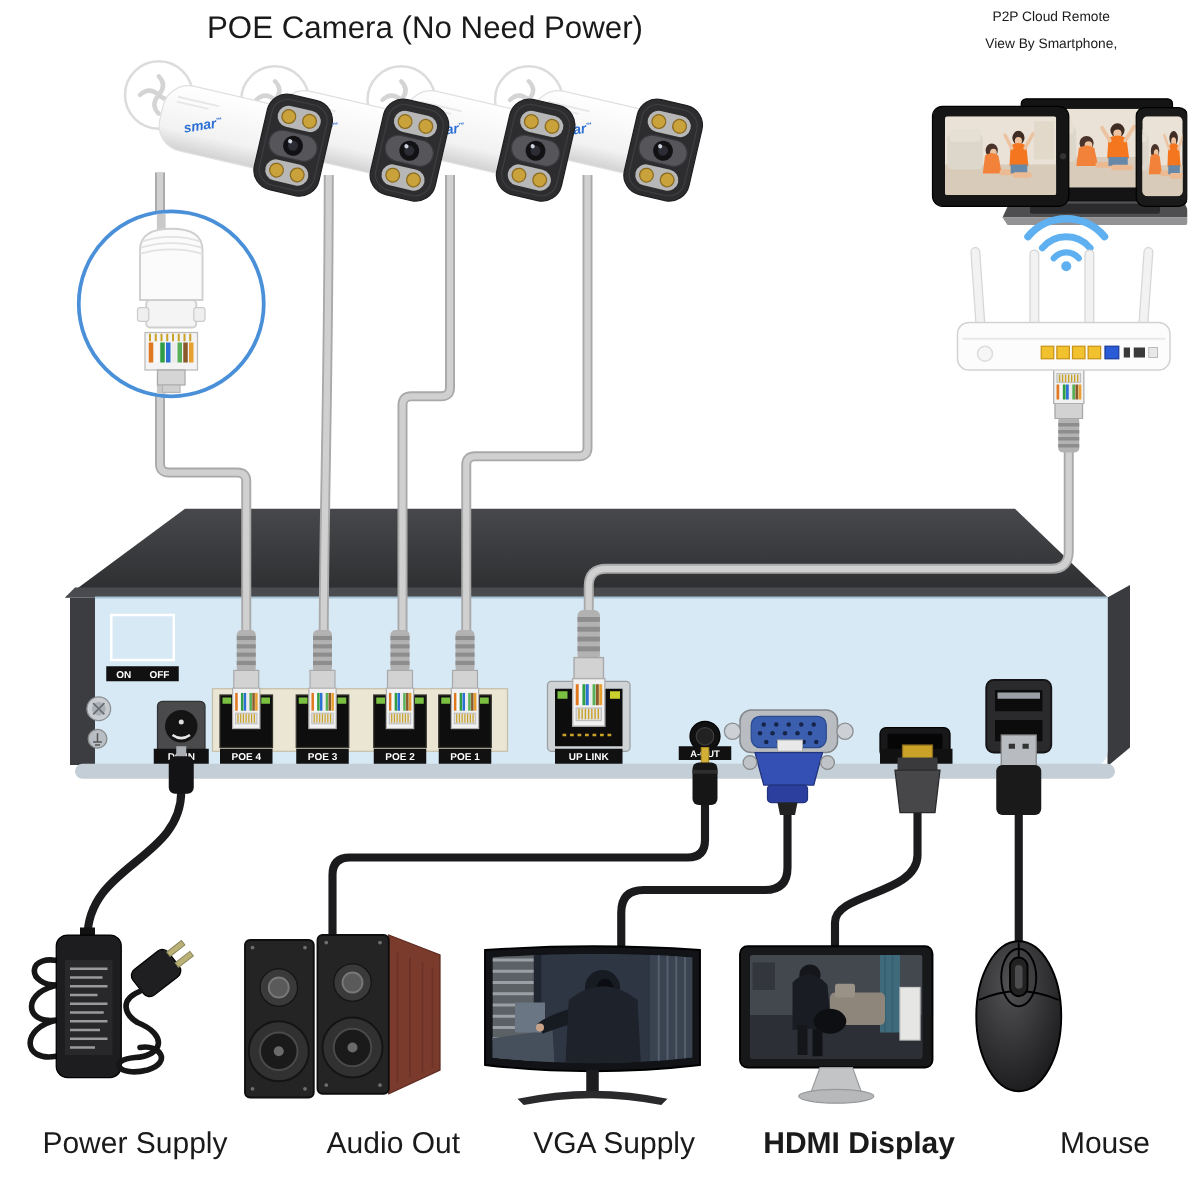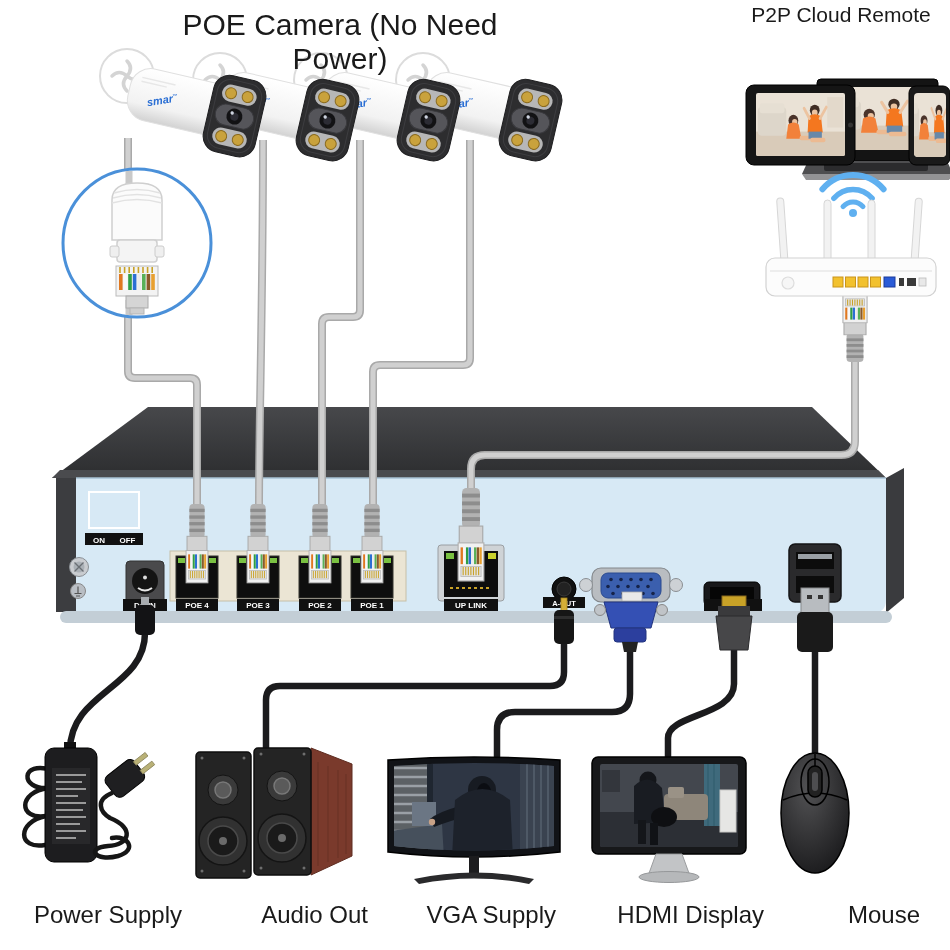--- a/index.html
+++ b/index.html
@@ -1,26 +1,26 @@
 <!DOCTYPE html>
 <html><head>
 <meta charset="utf-8">
 <style>
   html,body{margin:0;padding:0;background:#fff;}
   .stage{position:relative;width:950px;height:950px;background:#ffffff;overflow:hidden;
          font-family:"Liberation Sans",sans-serif;color:#1a1a1a;}
   .stage svg{position:absolute;left:0;top:0;}
   .title{position:absolute;text-align:center;font-weight:400;}
-  .title-camera{left:138px;top:8px;width:404px;font-size:30px;}
-  .title-p2p{left:732px;top:4px;width:218px;font-size:21px;line-height:21px;}
+  .title-camera{left:138px;top:8px;width:404px;font-size:25px;}
+  .title-p2p{left:732px;top:4px;width:218px;font-size:11px;line-height:21px;}
   .dev-label{position:absolute;top:901px;text-align:right;font-size:24px;}
   .lbl-power{left:0px;width:182px;}
   .lbl-audio{left:190px;width:178px;}
   .lbl-vga{left:378px;width:178px;}
-  .lbl-hdmi{left:582px;width:182px;}
+  .lbl-hdmi{left:582px;width:182px;font-weight:bold;}
   .lbl-mouse{left:748px;width:172px;}
   text{font-family:"Liberation Sans",sans-serif;}
 </style>
 </head>
 <body>
 
 <div class="stage">
 
 <svg width="950" height="950" viewBox="0 0 950 950">
 <defs>
@@ -479,20 +479,21 @@
   <path d="M815,754 V786" stroke="#000000" stroke-width="1.5"></path>
   <ellipse cx="815" cy="782" rx="14" ry="23" fill="none" stroke="#000000" stroke-width="1.5"></ellipse>
   <rect x="808" y="766" width="14" height="31" rx="7" fill="#222222" stroke="#000000" stroke-width="1.5"></rect>
   <rect x="812" y="772" width="6" height="19" rx="3" fill="#4e4e50"></rect>
 </g>
 </svg>
 
 <div class="title title-camera">POE Camera (No Need Power)</div>
 <div class="title title-p2p">
   <div>P2P Cloud Remote</div>
+  <div>View By Smartphone,</div>
 </div>
 
 <div class="dev-label lbl-power">Power Supply</div>
 <div class="dev-label lbl-audio">Audio Out</div>
 <div class="dev-label lbl-vga">VGA Supply</div>
 <div class="dev-label lbl-hdmi">HDMI Display</div>
 <div class="dev-label lbl-mouse">Mouse</div>
 
 </div>
 

